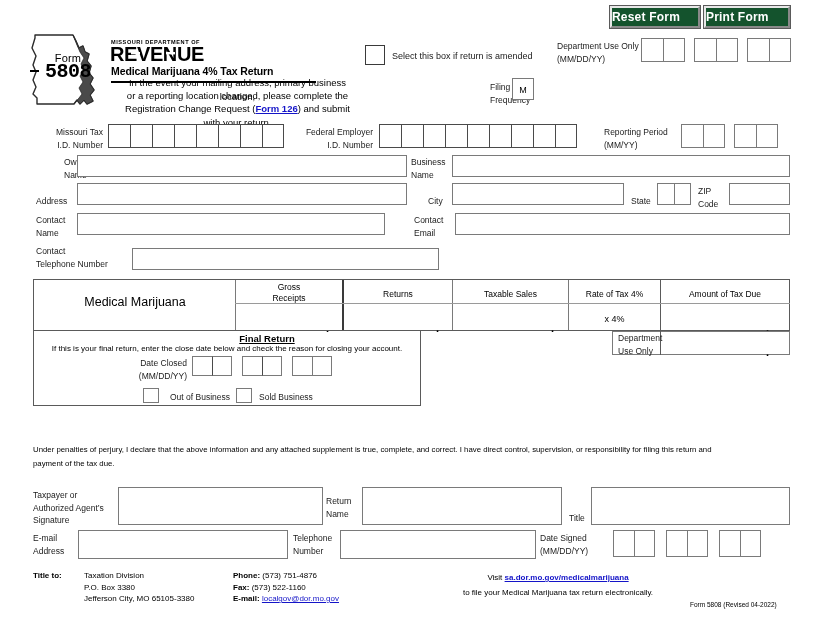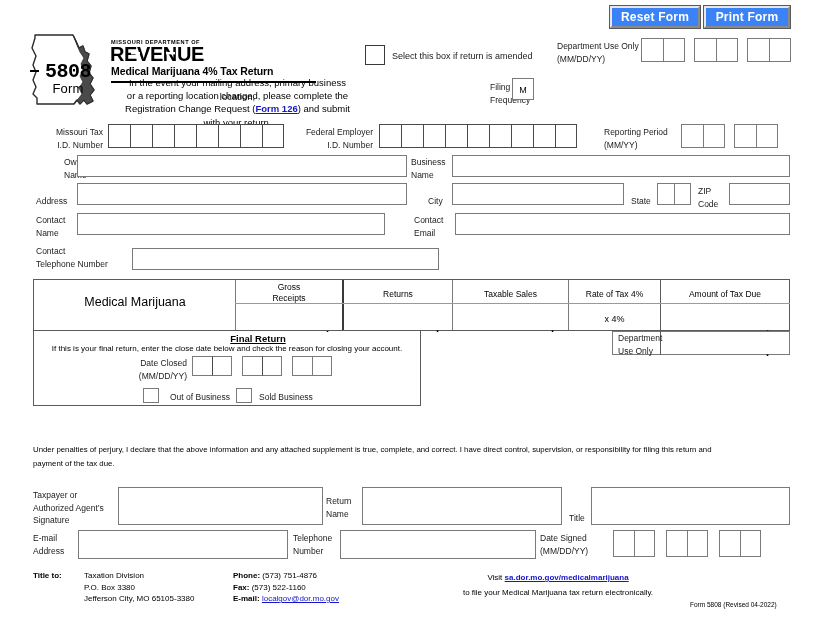--- a/index.html
+++ b/index.html
@@ -12,28 +12,28 @@
   .lbl{font-size:8.5px;line-height:11px;color:#1a1a1a;}
   .lbl2{font-size:8.5px;line-height:12.5px;color:#1a1a1a;}
   .box{border:1px solid #7a7a7a;background:#fff;box-sizing:border-box;}
   .bbox{border:1px solid #3a3a3a;background:#fff;box-sizing:border-box;}
   .cellgrp{display:flex;}
   .cellgrp > .cell{border:1px solid #7a7a7a;border-right:none;box-sizing:border-box;background:#fff;}
   .cellgrp > .cell:last-child{border-right:1px solid #7a7a7a;}
   .cellgrp.dark > .cell{border-color:#4a4a4a;}
   
   .btn{
-    background:#3b82f6;color:#fff;font-weight:bold;font-size:12px;
-    text-align:center;border:2px solid #d9d9d9;
+    background:#14532d;color:#fff;font-weight:bold;font-size:12px;
+    text-align:left;border:2px solid #d9d9d9;
     border-top-color:#e8e8e8;border-left-color:#e8e8e8;
     border-right-color:#8a8a8a;border-bottom-color:#8a8a8a;
     box-sizing:border-box;line-height:18px;letter-spacing:.2px;
     box-shadow:0 0 0 1px #5a5a5a;
   }
-  .hdr-form{font-size:13px;text-align:center;letter-spacing:.2px;margin-top:29px;}
+  .hdr-form{font-size:11px;text-align:center;letter-spacing:.2px;}
   .hdr-num{font-size:20px;font-weight:bold;text-align:center;letter-spacing:-.5px;}
   .rev-small{font-size:5.6px;font-weight:bold;letter-spacing:.55px;}
   .rev-sub{font-size:10.5px;font-weight:bold;letter-spacing:-.1px;}
   .ctr-txt{font-size:9.5px;line-height:13.5px;text-align:center;}
   .lnk{color:#1414c8;text-decoration:underline;font-weight:bold;}
   .lnk-n{color:#1414c8;text-decoration:underline;}
   .tbl-h{font-size:8.5px;text-align:center;line-height:11px;}
   .mm-title{font-size:12.5px;}
   .final-t{font-size:9.5px;font-weight:bold;text-decoration:underline;text-align:center;}
   .final-s{font-size:8px;text-align:center;}
@@ -236,21 +236,21 @@
 <div class="abs" style="left:612px;top:331px;width:178px;height:24px;border:1px solid #7a7a7a;box-sizing:border-box;"></div>
 <div class="abs" style="left:660px;top:331px;width:1.4px;height:24px;background:#5a5a5a;"></div>
 <div class="abs lbl2" style="left:618px;top:332px;">
   <div>Department</div>
   <div>Use Only</div>
 </div>
 <div class="abs" style="left:662px;top:332px;width:127px;height:22px;"></div>
 <div class="dot" style="left:766px;top:349px;">.</div>
 
 <div class="abs" style="left:33px;top:330px;width:388px;height:76px;border:1px solid #5a5a5a;box-sizing:border-box;"></div>
-<div class="abs final-t" style="left:24px;top:333px;width:468px;">Final Return</div>
+<div class="abs final-t" style="left:33px;top:333px;width:468px;">Final Return</div>
 <div class="abs final-s" style="left:36px;top:344px;width:382px;">If this is your final return, enter the close date below and check the reason for closing your account.</div>
 <div class="abs lbl2" style="left:125px;top:357px;text-align:right;width:62px;">
   <div>Date Closed</div>
   <div>(MM/DD/YY)</div>
 </div>
 <div class="abs cellgrp" style="left:192px;top:356px;">
   <div class="cell" style="width:20px;height:20px;"></div>
   <div class="cell" style="width:20px;height:20px;border-left-width:1.3px;border-left-color:#4a4a4a;"></div>
 </div>
 <div class="abs cellgrp" style="left:242px;top:356px;">

